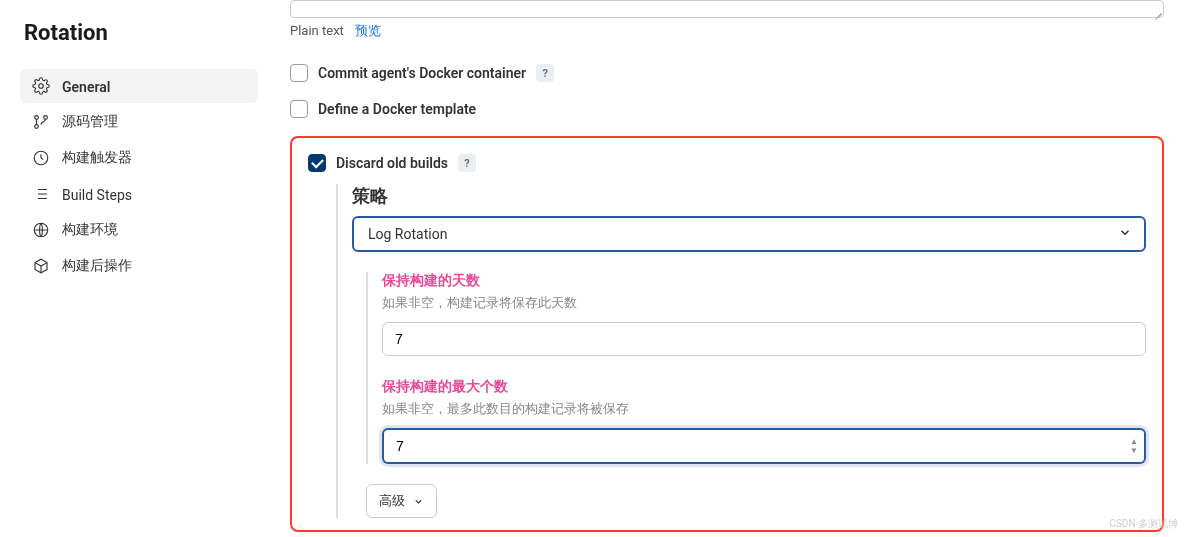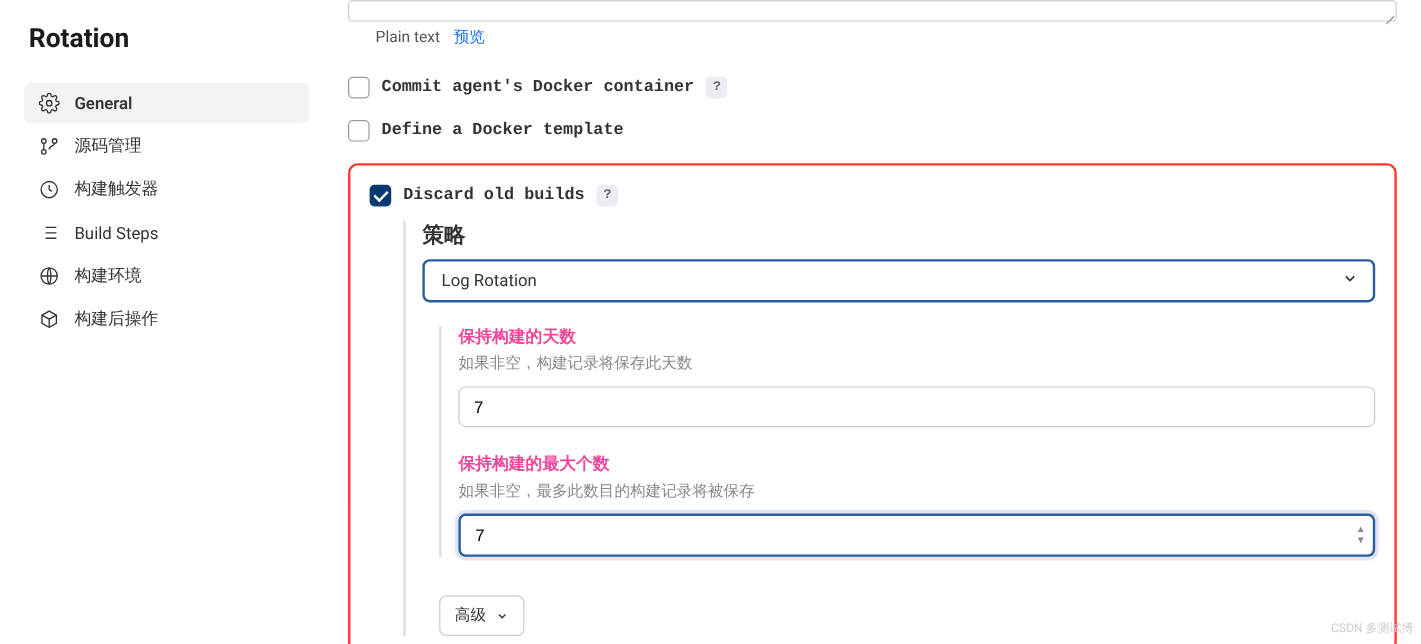--- a/index.html
+++ b/index.html
@@ -95,33 +95,31 @@
       width: 5px;
       bottom: 2px;
       right: 0;
       transform: rotate(-45deg);
       transform-origin: right bottom;
     }
     .desc-links {
       font-size: 13px;
       color: #555;
       margin-bottom: 24px;
-      margin-left: 23px;
     }
     .desc-links .link {
       color: #1a73e8;
       cursor: pointer;
       margin-left: 8px;
     }
     .checkbox-row {
       display: flex;
       align-items: center;
       gap: 10px;
       margin-bottom: 18px;
-      font-family: Liberation Mono, monospace;
     }
     .checkbox {
       width: 18px;
       height: 18px;
       border: 1.5px solid #999;
       border-radius: 4px;
       display: flex;
       align-items: center;
       justify-content: center;
       cursor: pointer;
@@ -248,21 +246,21 @@
     .advanced-btn {
       display: inline-flex;
       align-items: center;
       gap: 8px;
       border: 1px solid #ccc;
       border-radius: 6px;
       padding: 7px 12px;
       font-size: 13px;
       background: #fff;
       cursor: pointer;
-      margin-top: 12px;
+      margin-top: 0;
       margin-left: 14px;
     }
     .watermark {
       position: fixed;
       right: 6px;
       bottom: 6px;
       font-size: 10px;
       color: #ccc;
     }
   </style>

